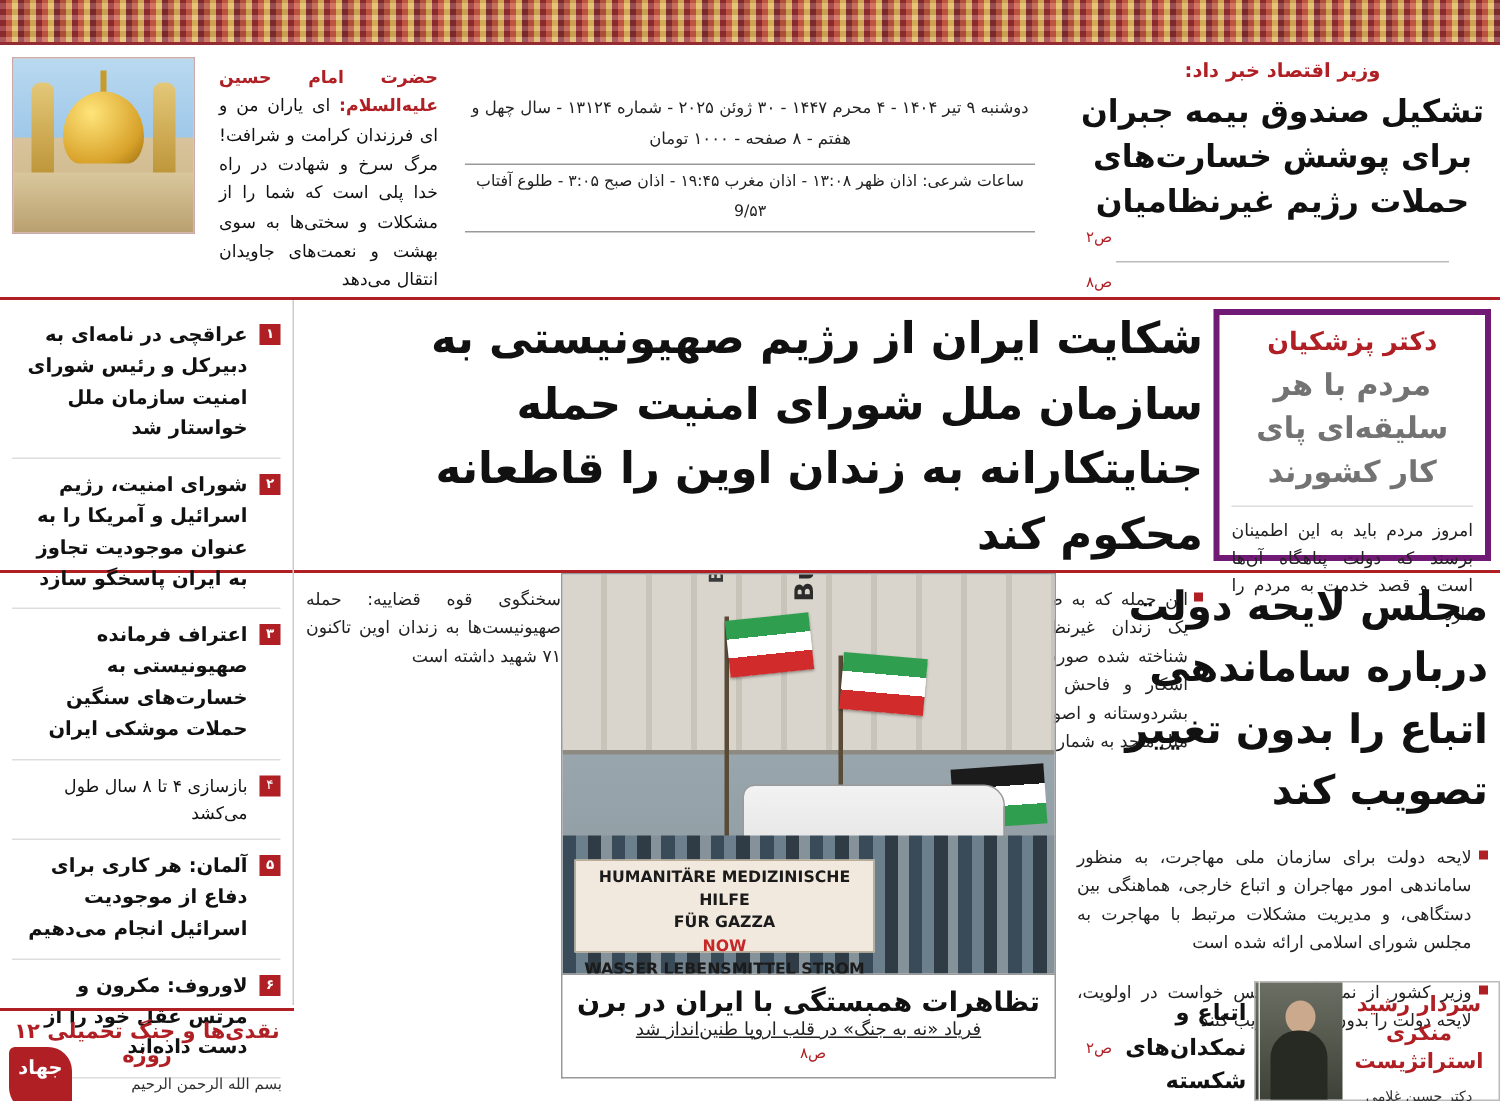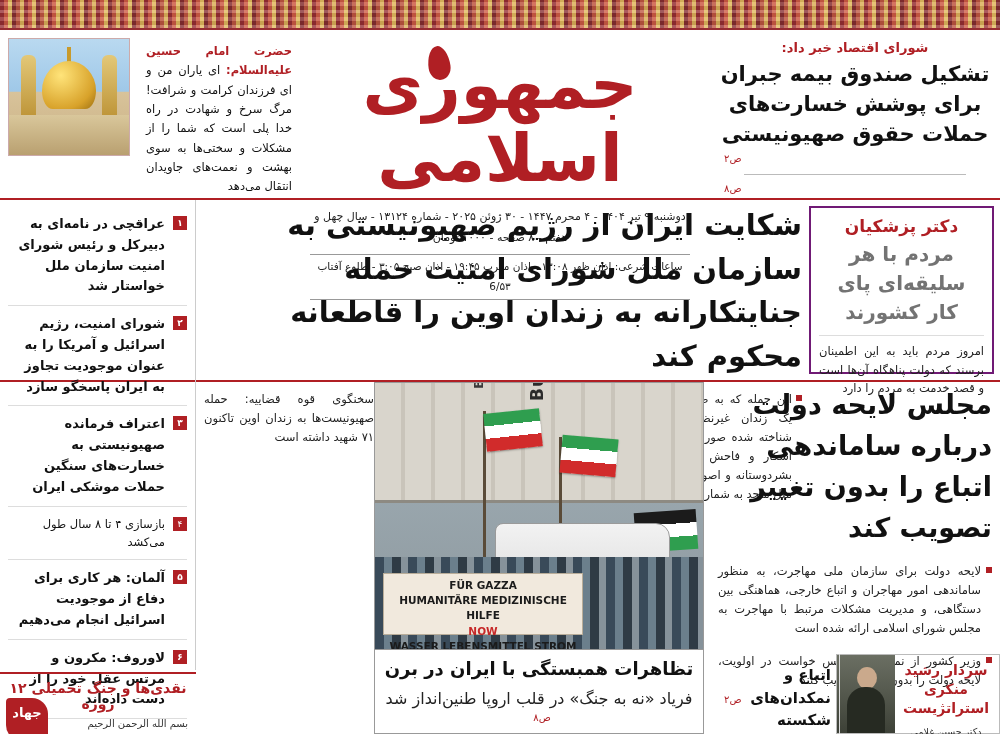--- a/index.html
+++ b/index.html
@@ -144,21 +144,21 @@
   }
 
   
   .rule-red { position: absolute; left: 0; width: 1000px; height: 2px; background: #b01f24; }
 
   
   .band2 { position: absolute; top: 202px; left: 0; width: 1000px; height: 178px; }
 
   .pez {
     position: absolute; top: 4px; right: 6px; width: 185px; height: 168px;
-    border: 2px solid #701a75;
+    border: 4px solid #701a75;
     padding: 8px 8px 4px 8px;
     text-align: center;
   }
   .pez .nm { color: #b01f24; font-size: 17px; font-weight: bold; margin-bottom: 4px; }
   .pez h3 { font-size: 20px; font-weight: bold; line-height: 1.45; color: #737373; }
   .pez .lead {
     margin-top: 8px; font-size: 11.5px; line-height: 1.62; text-align: justify;
     border-top: 1px solid #ddd; padding-top: 6px; color: #222;
   }
 
@@ -276,21 +276,21 @@
   .ph-palflag {
     position: absolute; top: 128px; right: 6px; width: 62px; height: 40px;
     background: linear-gradient(#1b1b1b 0 33%, #ffffff 33% 66%, #2f9e4f 66% 100%);
     transform: rotate(-4deg);
   }
   .photo-cap {
     border: 1px solid #999; border-top: 0;
     padding: 8px 6px 10px 6px; text-align: center;
   }
   .photo-cap h3 { font-size: 18px; font-weight: bold; color: #111; }
-  .photo-cap p { font-size: 16px; margin-top: 10px; color: #222; }
+  .photo-cap p { font-size: 12px; margin-top: 0; color: #222; text-decoration: underline; }
 
   .sardar {
     position: absolute; top: 272px; right: 0; width: 164px; height: 80px;
     border: 1px solid #bbb; display: flex; flex-direction: row-reverse;
   }
   .sardar .ph {
     width: 58px; height: 100%;
     background: linear-gradient(#6b6f63, #3d4137);
     position: relative;
   }
@@ -329,35 +329,31 @@
 </head>
 <body>
 
 <div class="page">
 
   <div class="top-border"></div>
 
   <div class="masthead">
 
     <div class="mh-left">
-      <div class="kicker">شورای اقتصاد خبر داد:</div>
-      <h2>تشکیل صندوق بیمه جبران برای پوشش خسارت‌های حملات حقوق صهیونیستی</h2>
+      <div class="kicker">وزیر اقتصاد خبر داد:</div>
+      <h2>تشکیل صندوق بیمه جبران برای پوشش خسارت‌های حملات رژیم غیرنظامیان</h2>
       <div class="pagemark">ص۲</div>
       <hr class="mh-hr">
       <div class="pagemark">ص۸</div>
     </div>
 
     <div class="mh-center">
-      <div class="logo-wrap">
-        <span class="logo-drop"></span>
-        <div class="logo">جمهوری اسلامی</div>
-      </div>
       <div class="mh-meta">
         <div>دوشنبه ۹ تیر ۱۴۰۴ - ۴ محرم ۱۴۴۷ - ۳۰ ژوئن ۲۰۲۵ - شماره ۱۳۱۲۴ - سال چهل و هفتم - ۸ صفحه - ۱۰۰۰ تومان</div>
-        <div class="row2">ساعات شرعی: اذان ظهر ۱۳:۰۸ - اذان مغرب ۱۹:۴۵ - اذان صبح ۳:۰۵ - طلوع آفتاب 6/۵۳</div>
+        <div class="row2">ساعات شرعی: اذان ظهر ۱۳:۰۸ - اذان مغرب ۱۹:۴۵ - اذان صبح ۳:۰۵ - طلوع آفتاب 9/۵۳</div>
       </div>
     </div>
 
     <div class="mh-right">
       <div class="dome">
         <div class="spire"></div>
         <div class="min1"></div>
         <div class="min2"></div>
         <div class="base"></div>
         <div class="gold"></div>
@@ -433,22 +429,22 @@
         <div class="ph-sign">Buchmarkt</div>
         <div class="ph-sign2">Buch</div>
         <div class="ph-pole p1"></div>
         <div class="ph-pole p2"></div>
         <div class="ph-flag f1"></div>
         <div class="ph-flag f2"></div>
         <div class="ph-palflag"></div>
         <div class="ph-van"></div>
         <div class="ph-crowd"></div>
         <div class="ph-banner">
+          <div>HUMANITÄRE MEDIZINISCHE HILFE</div>
           <div>FÜR GAZZA</div>
-          <div>HUMANITÄRE MEDIZINISCHE HILFE</div>
           <div class="now">NOW</div>
           <div>WASSER  LEBENSMITTEL  STROM</div>
         </div>
       </div>
       <div class="photo-cap">
         <h3>تظاهرات همبستگی با ایران در برن</h3>
         <p>فریاد «نه به جنگ» در قلب اروپا طنین‌انداز شد</p>
         <div class="pagemark" style="text-align:center">ص۸</div>
       </div>
     </div>

